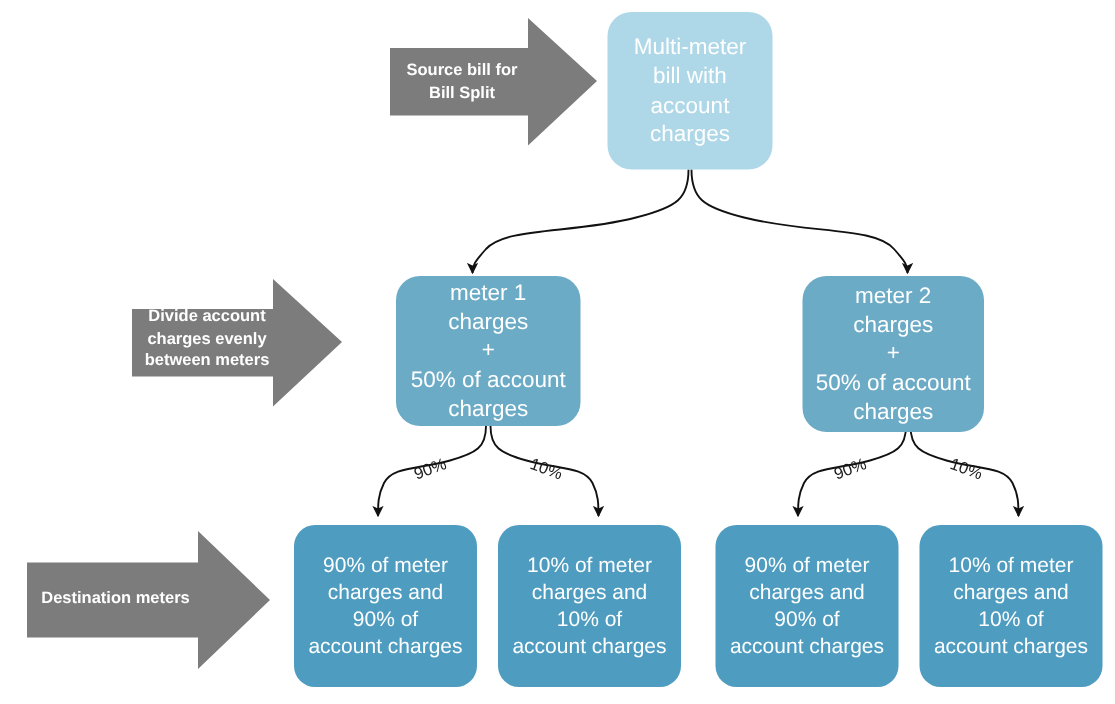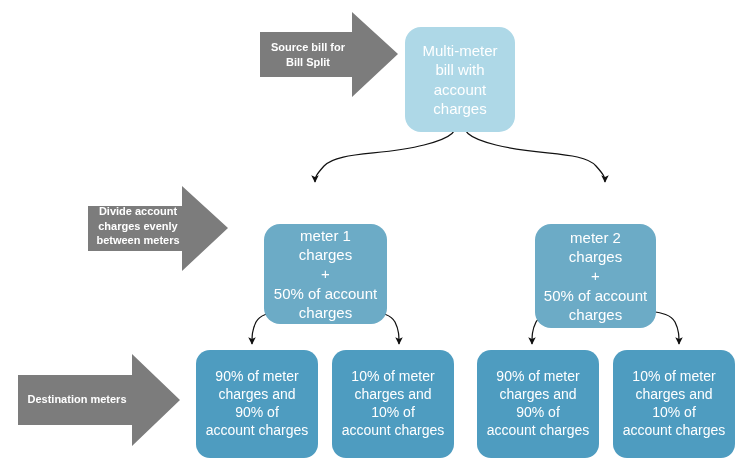--- a/index.html
+++ b/index.html
@@ -34,27 +34,25 @@
     text-align: center;
     color: #ffffff;
     border-radius: 14px;
     line-height: 1.28;
     padding: 4px 8px;
   }
   .node-source {
     background: #aed8e7;
     font-size: 15px;
     border-radius: 16px;
-    margin-top: 19px;
   }
   .node-mid {
     background: #6cabc6;
     font-size: 15px;
     border-radius: 16px;
-    margin-top: 40px;
   }
   .node-dest {
     background: #4e9cc0;
     font-size: 14px;
     border-radius: 14px;
   }
   .node .node-text {
     white-space: pre-line;
     display: block;
   }

